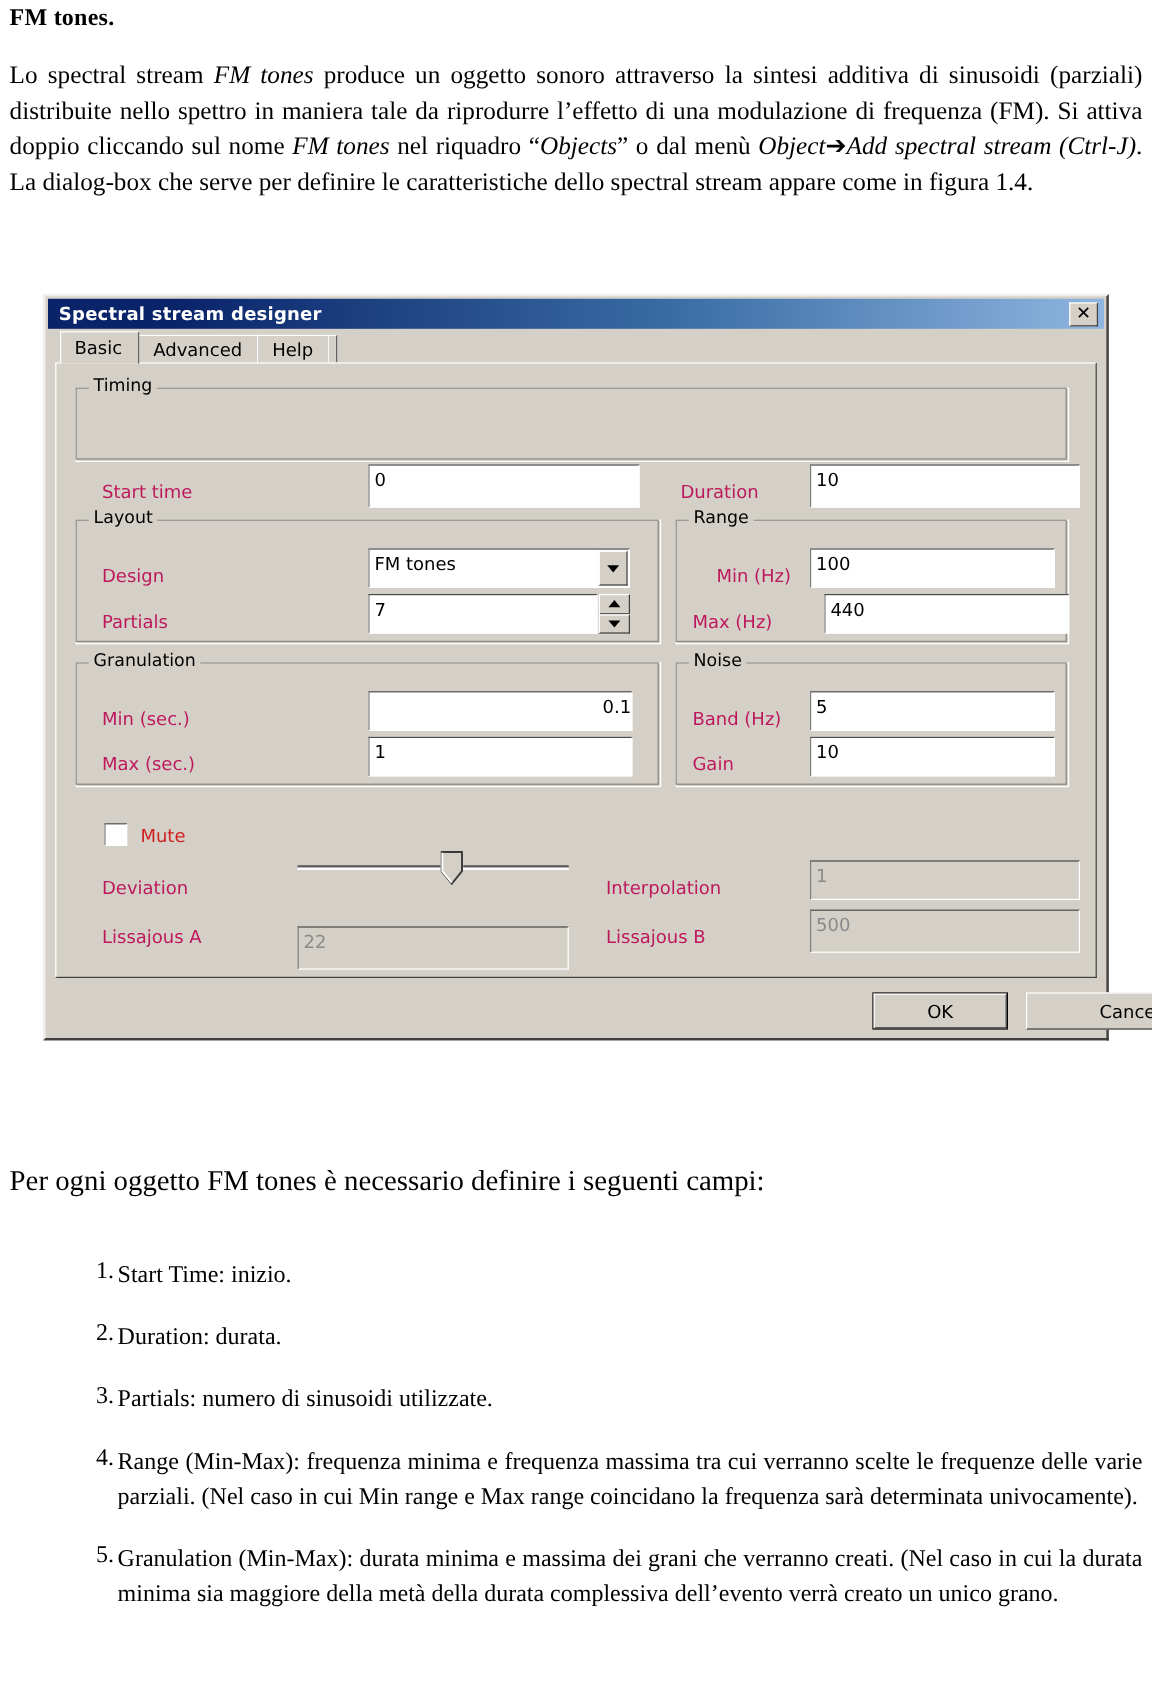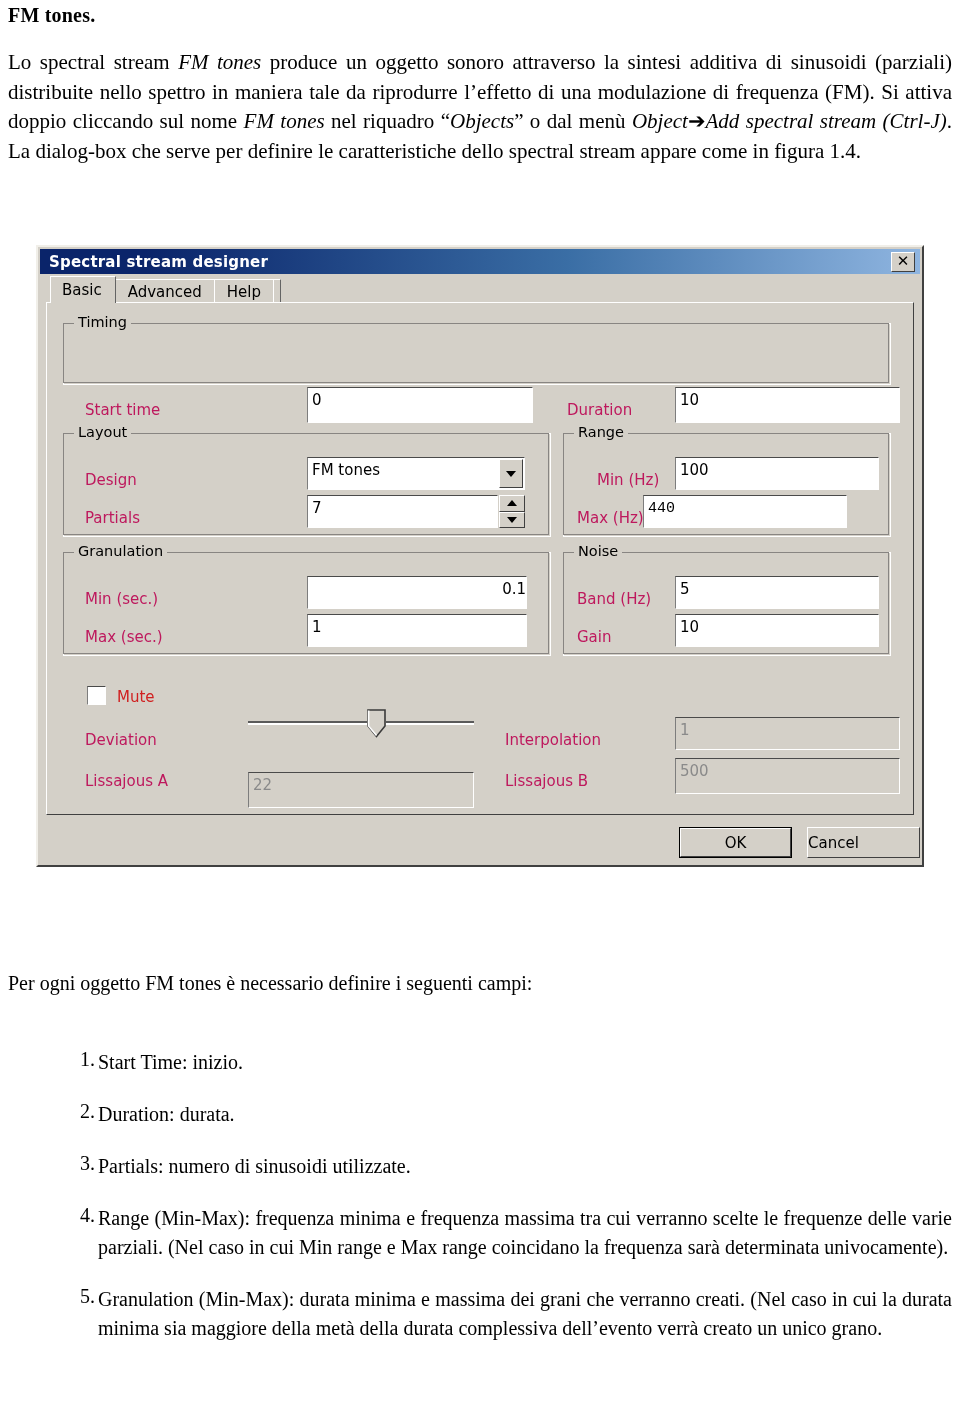--- a/index.html
+++ b/index.html
@@ -30,21 +30,21 @@
   .intro{left:8px;top:48px;width:944px;}
   .intro i{font-style:italic;}
 
   .figcaption{
     position:absolute;left:8px;top:893px;width:944px;
     font-size:17.5px;font-weight:bold;
     font-family:"Liberation Serif", serif;
   }
   .lead{
     position:absolute;left:8px;top:972px;width:944px;
-    font-size:20px;
+    font-size:24px;
     font-family:"Liberation Serif", serif;
   }
 
   .olist{position:absolute;left:8px;top:1048px;width:944px;}
   .li{position:relative;margin-bottom:23px;}
   .li .num{position:absolute;left:72px;top:0;width:34px;font-size:20px;}
   .li .txt{display:block;margin-left:90px;font-size:20px;line-height:29px;text-align:justify;}
 
   
   .dialog{
@@ -226,23 +226,24 @@
 
   
   .btn{
     position:absolute;height:31px;
     background:#d4d0c8;
     border-top:1.5px solid #ffffff;
     border-left:1.5px solid #ffffff;
     border-right:1.5px solid #404040;
     border-bottom:1.5px solid #404040;
     box-sizing:border-box;
-    display:flex;align-items:center;justify-content:flex-start;
+    display:flex;align-items:center;justify-content:flex-end;
     font-size:15px;color:#000;
     font-family:"DejaVu Sans", sans-serif;
+    margin-left:48px;
   }
   .btn.default{
     border:1.5px solid #000;
     padding:0;
   }
   .btn.default .inner{
     width:100%;height:100%;
     border-top:1.5px solid #ffffff;
     border-left:1.5px solid #ffffff;
     border-right:1.5px solid #404040;
@@ -314,21 +315,21 @@
           </span>
       </div>
 
       <div class="group" style="left:516px;top:130px;width:328px;height:104px;">
         <span class="gb-inner"></span>
         <span class="group-label">Range</span>
       </div>
       <div class="flabel" style="left:530px;top:168px;margin-left:20px;">Min (Hz)</div>
       <div class="field" style="left:628px;top:154px;width:204px;height:33px;">100</div>
       <div class="flabel" style="left:530px;top:206px;">Max (Hz)</div>
-      <div class="field" style="left:596px;top:192px;width:204px;height:33px;font-family:Liberation Mono, monospace;">440</div>
+      <div class="field" style="left:640px;top:192px;width:204px;height:33px;">440</div>
 
       <div class="group" style="left:16px;top:249px;width:488px;height:104px;">
         <span class="gb-inner"></span>
         <span class="group-label">Granulation</span>
       </div>
       <div class="flabel" style="left:38px;top:287px;">Min (sec.)</div>
       <div class="field" style="left:260px;top:273px;width:220px;height:33px;text-align:right;">0.1</div>
       <div class="flabel" style="left:38px;top:325px;">Max (sec.)</div>
       <div class="field" style="left:260px;top:311px;width:220px;height:33px;">1</div>
 

